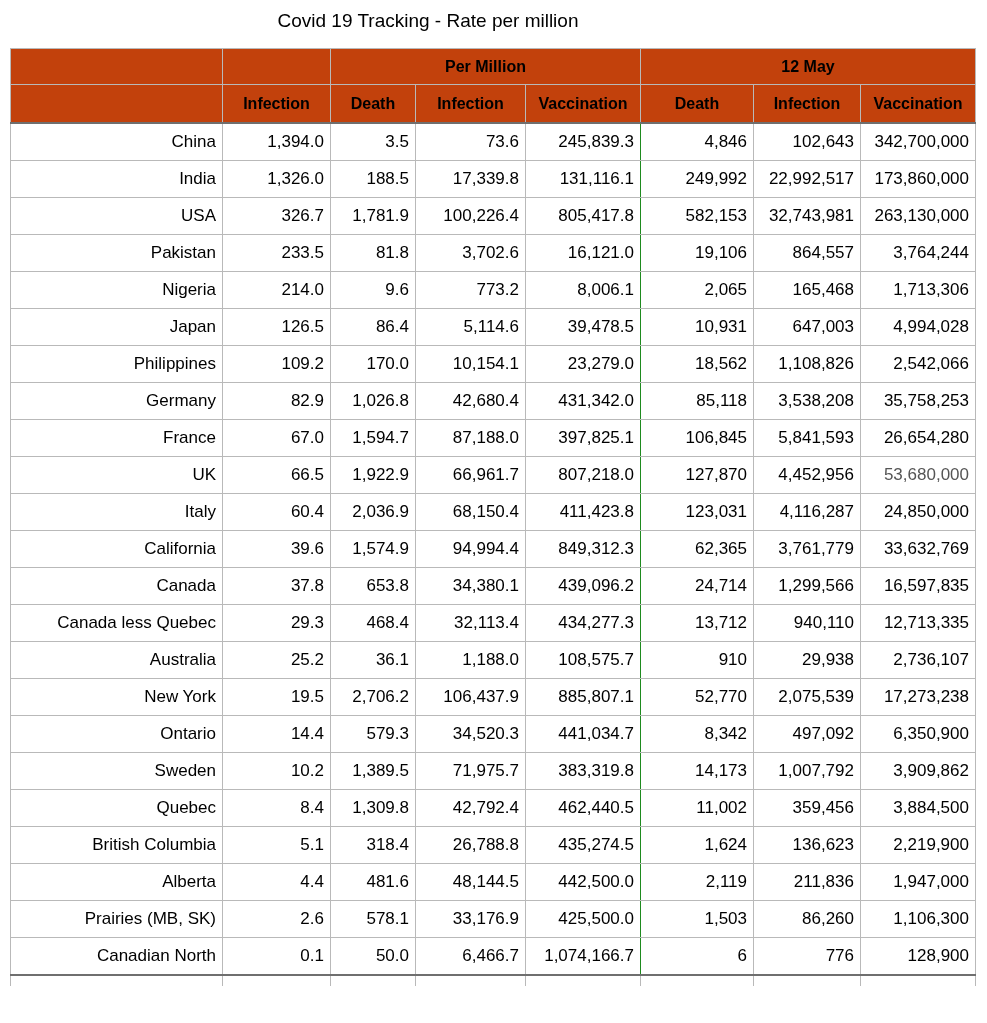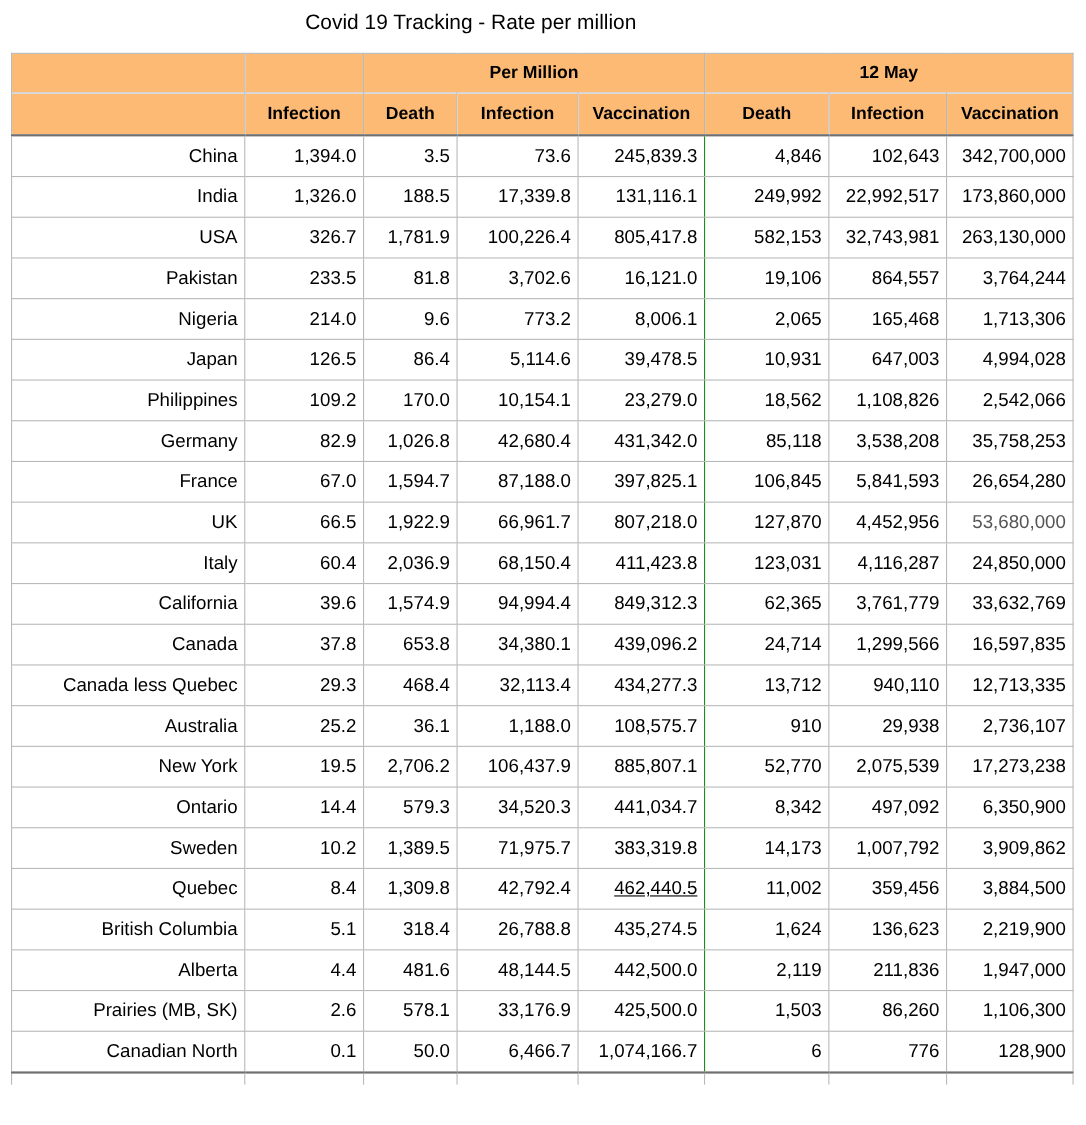--- a/index.html
+++ b/index.html
@@ -1,20 +1,20 @@
 <!DOCTYPE html>
 <html><head>
   <meta charset="utf-8">
   <style>
     html, body { margin: 0; padding: 0; background: #ffffff; }
     body { width: 987px; height: 1023px; overflow: hidden; position: relative; font-family: "Liberation Sans", sans-serif; color: #000; }
     .title { position: absolute; top: 10px; left: 0; width: 856px; text-align: center; font-size: 19px; }
     table.sheet { position: absolute; top: 48px; left: 10px; border-collapse: collapse; table-layout: fixed; }
     table.sheet td, table.sheet th { border: 1px solid #b9b9b9; padding: 0 6px; white-space: nowrap; overflow: hidden; }
-    table.sheet th { background: #fdba74; font-weight: bold; font-size: 16px; height: 35px; text-align: center; }
+    table.sheet th { background: #c2410c; font-weight: bold; font-size: 16px; height: 35px; text-align: center; }
     tr.hdr1 th { height: 35px; }
     tr.hdr2 th { height: 37px; border-bottom: 2px solid #6f6f6f; }
     table.sheet td { height: 36px; font-size: 17px; text-align: right; background: #fff; }
     td.label { text-align: left; background: #dcdcdc; padding-left: 7px; }
     td.pop { background: #dcdcdc; border-right: 2px solid #8a8a8a; }
     td.vacpm { border-right: 4px solid #1e8a1e; padding-right: 4px; }
     td.raw { font-size: 16px; }
     td.muted { color: #555; }
     tr.empty td { height: 10px; background: #fff; border-bottom: none; border-top: 2px solid #6f6f6f; }
     col.c0 { width: 212px; } col.c1 { width: 108px; } col.c2 { width: 85px; } col.c3 { width: 110px; }
@@ -233,21 +233,21 @@
         <td class="vacpm" style="border-right-color: rgb(30, 138, 30);">383,319.8</td>
         <td class="raw">14,173</td>
         <td class="raw">1,007,792</td>
         <td class="raw">3,909,862</td>
       </tr>
       <tr>
         <td class="label">Quebec</td>
         <td class="pop">8.4</td>
         <td>1,309.8</td>
         <td>42,792.4</td>
-        <td class="vacpm" style="border-right-color: rgb(30, 138, 30); text-decoration: underline;">462,440.5</td>
+        <td class="vacpm" style="border-right-color: rgb(30, 138, 30);">462,440.5</td>
         <td class="raw">11,002</td>
         <td class="raw">359,456</td>
         <td class="raw">3,884,500</td>
       </tr>
       <tr>
         <td class="label">British Columbia</td>
         <td class="pop">5.1</td>
         <td>318.4</td>
         <td>26,788.8</td>
         <td class="vacpm" style="border-right-color: rgb(30, 138, 30);">435,274.5</td>

